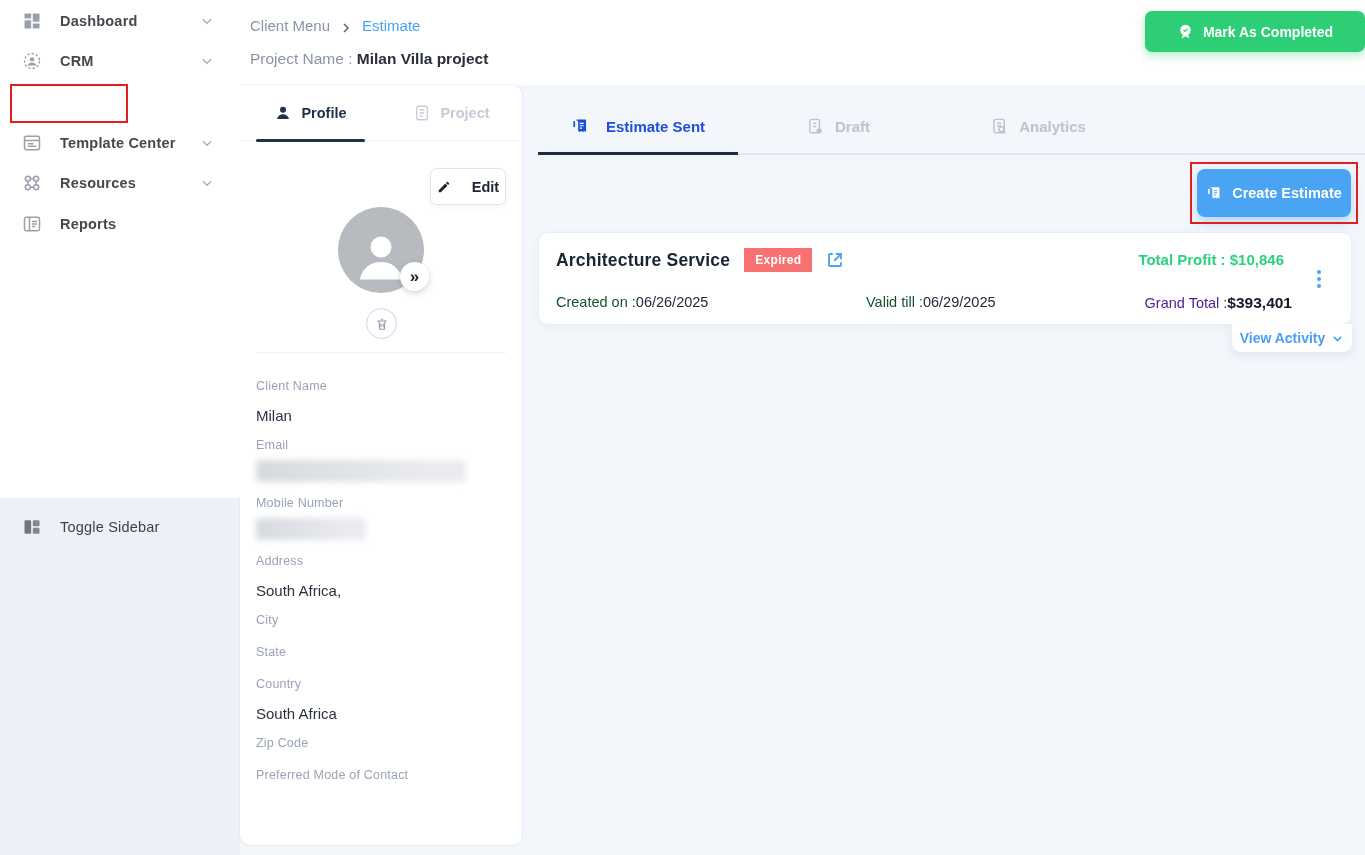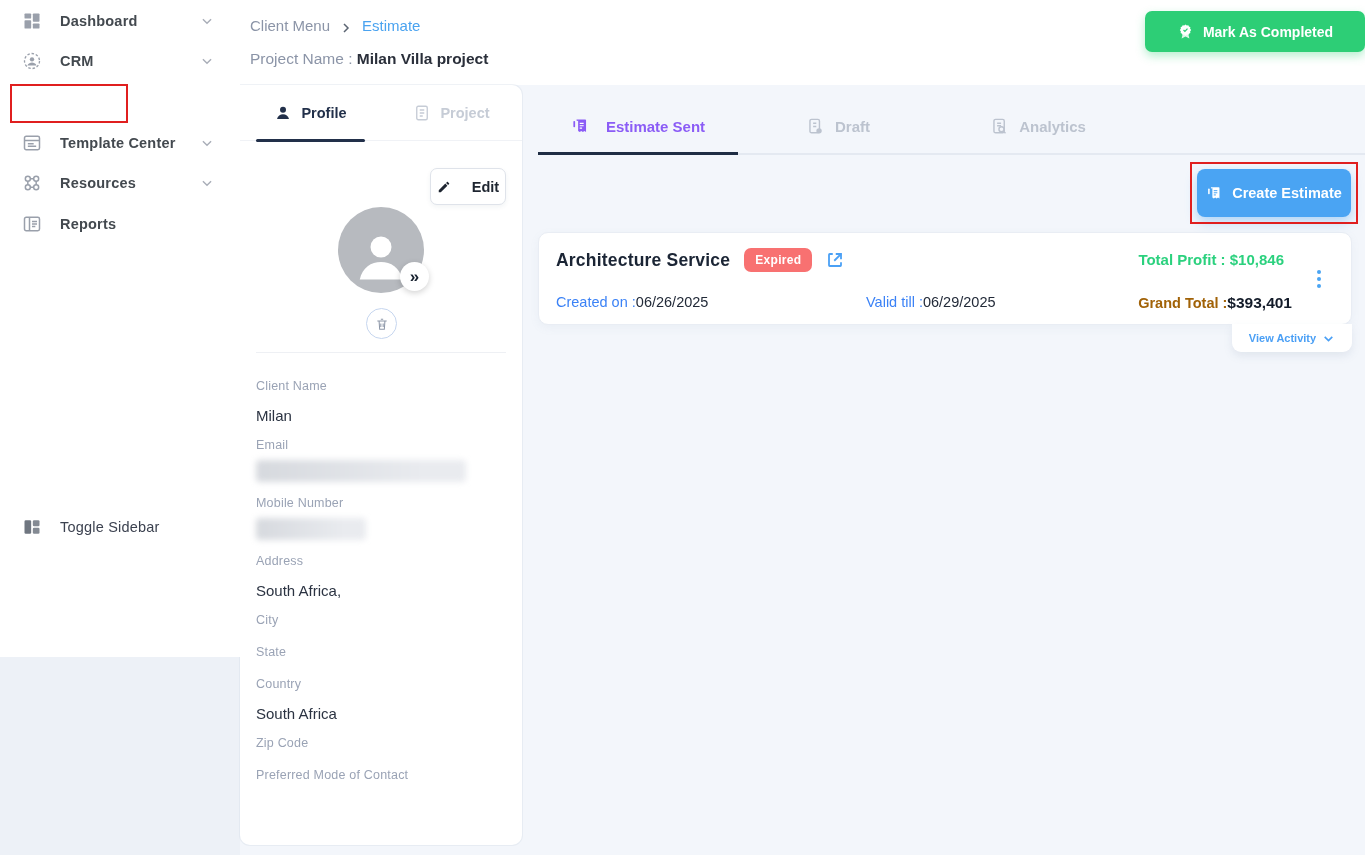--- a/index.html
+++ b/index.html
@@ -1,20 +1,20 @@
 <!DOCTYPE html>
 <html><head>
 <meta charset="utf-8">
 <style>
   * { margin:0; padding:0; box-sizing:border-box; }
   html,body { width:1365px; height:855px; font-family:"Liberation Sans", sans-serif; }
   body { background:#edf1f7; position:relative; overflow:hidden; }
 
   
-  .sidebar { position:absolute; left:0; top:0; width:240px; height:657px; background:#fff; z-index:5; }
+  .sidebar { position:absolute; left:0; top:0; width:240px; height:498px; background:#fff; z-index:5; }
   .sb-item { position:absolute; left:0; width:240px; height:40px; display:flex; align-items:center; padding-left:22px; cursor:pointer; color:#43494f; font-size:14.5px; font-weight:bold; }
   .sb-ico { width:20px; height:20px; margin-right:18px; color:#9aa0ab; display:flex; align-items:center; justify-content:center; flex:0 0 20px; }
   .sb-label { flex:1; letter-spacing:.2px; }
   .sb-chev { width:14px; height:14px; color:#a9aeb8; margin-right:26px; }
   .sb-item.active { color:#4aa3f5; }
   .sb-item.active .sb-ico { color:#4aa3f5; }
   .annotation-box { position:absolute; left:10px; top:84px; width:118px; height:39px; border:2px solid #e01f1f; z-index:6; pointer-events:none; }
   .annotation-box2 { position:absolute; left:1190px; top:162px; width:168px; height:62px; border:2px solid #e01f1f; z-index:6; pointer-events:none; }
 
   
@@ -55,44 +55,44 @@
   .f-label.mb-empty { margin-bottom:18px; }
   .f-value { font-size:15px; color:#2b3342; margin-bottom:14px; }
   .redacted { height:22px; border-radius:4px; background:linear-gradient(90deg,#d6d9de,#e9ebef 80%); filter:blur(3px); margin-bottom:14px; }
   .redacted.w-email { width:210px; }
   .redacted.w-mobile { width:110px; }
 
   
   .main-tabs { position:absolute; left:538px; top:100px; width:827px; height:55px; display:flex; border-bottom:2px solid #e4e9f1; }
   .m-tab { width:200px; display:flex; align-items:center; justify-content:center; gap:10px; font-size:15px; font-weight:bold; color:#bcc3cf; cursor:pointer; position:relative; }
   .m-tab svg { width:19px; height:19px; }
-  .m-tab.active { color:#8b5cf6;gap:16px; }
+  .m-tab.active { color:#1d4ed8;gap:16px; }
   .m-tab.active::after { content:""; position:absolute; left:0; right:0; bottom:-2px; height:3px; background:#1f2d44; }
 
   
   .btn-create { position:absolute; left:1197px; top:169px; width:154px; height:48px; background:#4aa4f3; border:none; border-radius:8px; color:#fff; font-family:inherit; font-size:14.5px; font-weight:bold; display:flex; align-items:center; justify-content:center; gap:9px; cursor:pointer; box-shadow:0 5px 12px rgba(74,164,243,.4); z-index:4; }
   .btn-create svg { width:17px; height:17px; }
 
   
   .est-card { position:absolute; left:538px; top:232px; width:814px; height:93px; background:#fff; border:1px solid #e9edf4; border-radius:10px; box-shadow:0 3px 10px rgba(120,140,170,.07); z-index:2; }
   .est-top { position:absolute; left:17px; top:15px; display:flex; align-items:center; gap:14px; }
   .est-title { font-size:17.5px; font-weight:bold; color:#1b2535; letter-spacing:.2px; }
-  .badge-expired { background:#f87171; color:#fff; font-size:12px; font-weight:bold; padding:5px 11px; border-radius:7px; letter-spacing:.3px; }
+  .badge-expired { background:#f87171; color:#fff; font-size:12px; font-weight:bold; padding:5px 11px; border-radius:0; letter-spacing:.3px; }
   .ext-link { width:18px; height:18px; color:#4aa0f5; cursor:pointer; }
   .est-profit { position:absolute; right:67px; top:18px; font-size:15px; font-weight:bold; color:#2bd17e; }
   .kebab { position:absolute; right:30px; top:37px; display:flex; flex-direction:column; gap:3px; cursor:pointer; }
   .kebab i { width:4px; height:4px; border-radius:50%; background:#4aa4f3; }
   .est-bottom { position:absolute; left:17px; right:59px; top:61px; display:flex; font-size:14.5px; }
-  .eb-gray { color:#3b82f6; }
+  .eb-gray { color:#14532d; }
   .eb-dark { color:#222a38; }
   .eb-mid { position:absolute; left:310px; }
   .eb-right { position:absolute; right:0; font-weight:bold; }
-  .eb-right .eb-gray { color:#a16207; font-weight:bold;text-align:center; }
+  .eb-right .eb-gray { color:#4c1d95; font-weight:normal;text-align:center; }
   .eb-right .eb-dark { font-weight:bold; color:#131b29; font-size:15.5px; }
-  .view-activity { position:absolute; left:1232px; top:324px; width:120px; height:28px; background:#fff; border-radius:0 0 9px 9px; box-shadow:0 4px 8px rgba(120,140,170,.15); display:flex; align-items:center; justify-content:center; gap:6px; color:#4a9ff5; font-size:11px; font-weight:bold; cursor:pointer; z-index:3; }
+  .view-activity { position:absolute; left:1232px; top:324px; width:120px; height:28px; background:#fff; border-radius:0 0 9px 9px; box-shadow:0 4px 8px rgba(120,140,170,.15); display:flex; align-items:center; justify-content:center; gap:6px; color:#4a9ff5; font-size:14px; font-weight:bold; cursor:pointer; z-index:3; }
   .view-activity svg { width:13px; height:13px; }
 </style>
 </head>
 <body>
 
 <div class="sidebar">
 
   <div class="sb-item" style="top:1px">
     <span class="sb-ico">
       <svg viewBox="0 0 24 24" fill="currentColor">

